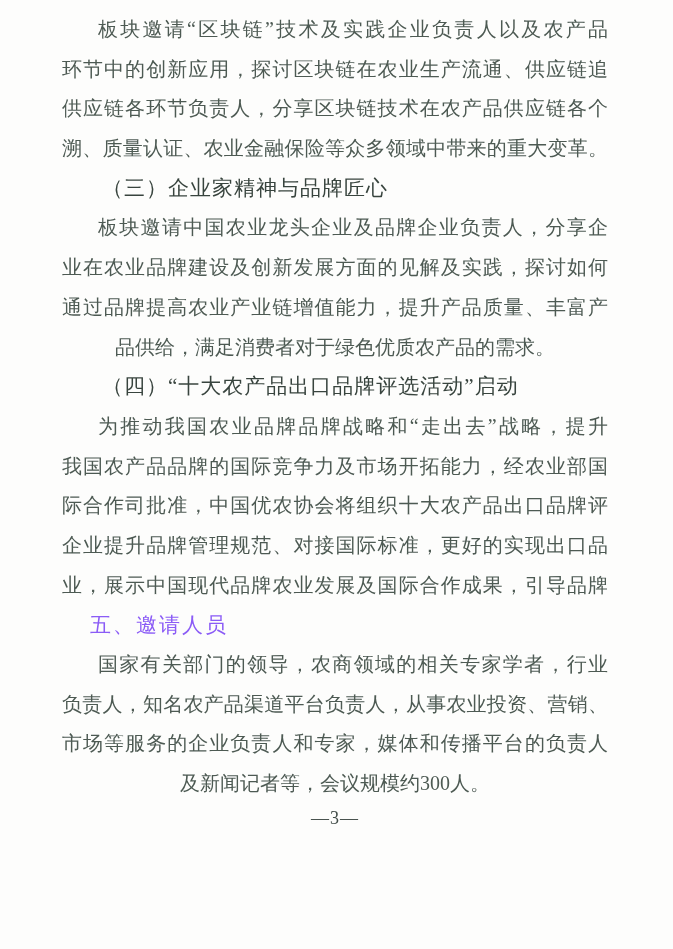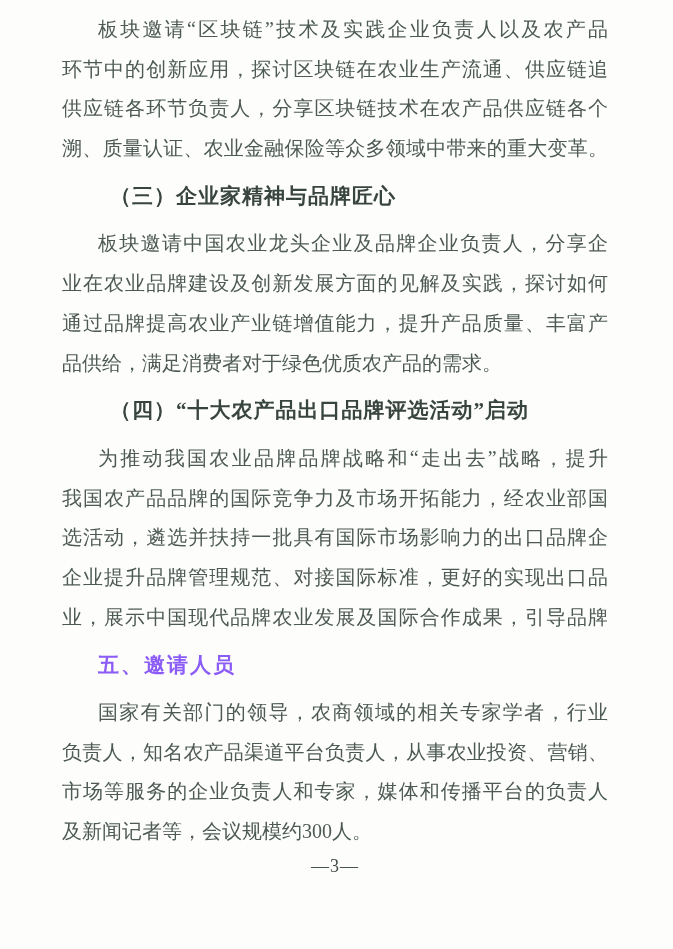--- a/index.html
+++ b/index.html
@@ -16,33 +16,33 @@
     padding: 10px 65px 0 62px;
     color: #4d5a53;
     font-family: "Liberation Serif", "DejaVu Serif", serif;
     overflow: hidden;
   }
   .line {
     margin: 0;
     font-size: 20px;
     height: 39.7px;
     line-height: 39.7px;
-    text-align: left;
+    text-align: center;
   }
   .j {
     text-align: justify;
     text-align-last: justify;
   }
   .indent {
     text-indent: 36px;
   }
   .heading {
-    margin: 8px;
+    margin: 0;
     font-size: 21px;
-    font-weight: bold;
+    font-weight: normal;
     height: 39.7px;
     line-height: 39.7px;
     color: #38443e;
     text-indent: 40px;
     letter-spacing: 1px;
   }
   .heading-sans {
     font-family: "Liberation Sans", "DejaVu Sans", sans-serif;
     text-indent: 28px;
     letter-spacing: 2px;
@@ -77,21 +77,21 @@
     <p class="line j">业在农业品牌建设及创新发展方面的见解及实践，探讨如何</p>
     <p class="line j">通过品牌提高农业产业链增值能力，提升产品质量、丰富产</p>
     <p class="line">品供给，满足消费者对于绿色优质农产品的需求。</p>
   </section>
 
   <h2 class="heading">（四）“十大农产品出口品牌评选活动”启动</h2>
 
   <section>
     <p class="line j indent">为推动我国农业品牌品牌战略和“走出去”战略，提升</p>
     <p class="line j">我国农产品品牌的国际竞争力及市场开拓能力，经农业部国</p>
-    <p class="line j">选活动，遴选并扶持一批具有国际市场影响力的出口品牌企</p>
+    <p class="line j">际合作司批准，中国优农协会将组织十大农产品出口品牌评</p>
     <p class="line j">企业提升品牌管理规范、对接国际标准，更好的实现出口品</p>
     <p class="line j">业，展示中国现代品牌农业发展及国际合作成果，引导品牌</p>
   </section>
 
   <h2 class="heading heading-sans">五、邀请人员</h2>
 
   <section>
     <p class="line j indent">国家有关部门的领导，农商领域的相关专家学者，行业</p>
     <p class="line j">负责人，知名农产品渠道平台负责人，从事农业投资、营销、</p>
     <p class="line j">市场等服务的企业负责人和专家，媒体和传播平台的负责人</p>

